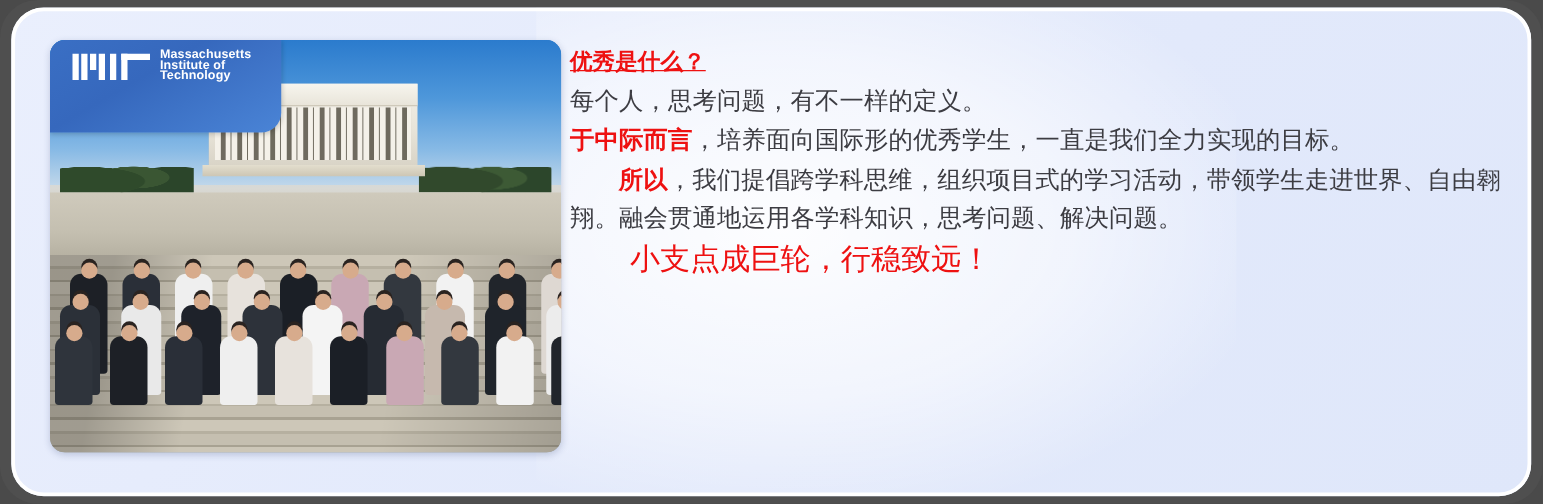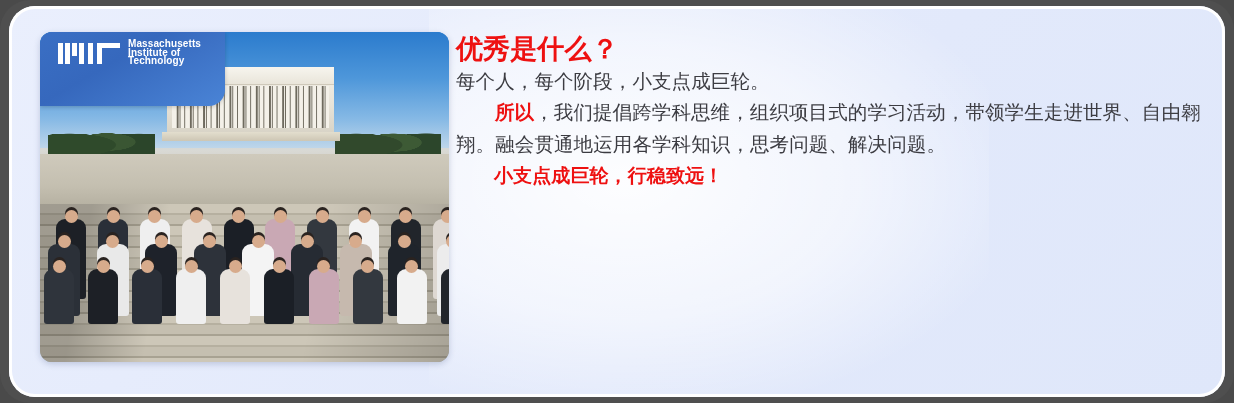--- a/index.html
+++ b/index.html
@@ -122,22 +122,22 @@
     position:absolute;left:447px;top:28px;width:748px;
     z-index:3;
     color:#3c3c42;
     font-size:19.5px;
     line-height:31.6px;
     letter-spacing:.1px;
   }
   #text-col p{margin:0;}
   .ind{text-indent:2em;}
   .hl{color:#ee1111;font-weight:bold;}
-  .head{color:#ee1111;font-weight:bold;font-size:27px;}
-  .final{color:#ee1111;font-weight:bold;font-size:19px;text-indent:2em;display:block;}
+  .head{color:#ee1111;font-weight:bold;font-size:18px;text-decoration:underline;}
+  .final{color:#ee1111;font-weight:normal;font-size:24px;text-indent:2em;display:block;}
 </style>
 </head>
 <body>
 
 <div id="frame">
   <div id="card">
 
     <div id="photo-wrap">
       <div class="photo">
         <div class="sky"></div>
@@ -197,20 +197,21 @@
           <div>Massachusetts</div>
           <div>Institute of</div>
           <div>Technology</div>
         </div>
       </div>
     </div>
 
     <div id="text-col">
       <p class="head">优秀是什么？</p>
       <div id="paras">
-          <p><span>每个人，每个阶段，小支点成巨轮。</span></p>
+          <p><span>每个人，思考问题，有不一样的定义。</span></p>
+          <p><span class="hl">于中际而言</span><span>，培养面向国际形的优秀学生，一直是我们全力实现的目标。</span></p>
           <p class="ind"><span class="hl">所以</span><span>，我们提倡跨学科思维，组织项目式的学习活动，带领学生走进世界、自由翱翔。融会贯通地运用各学科知识，思考问题、解决问题。</span></p>
         </div>
       <p class="final">小支点成巨轮，行稳致远！</p>
     </div>
 
   </div>
 </div>
 
 </body></html>

